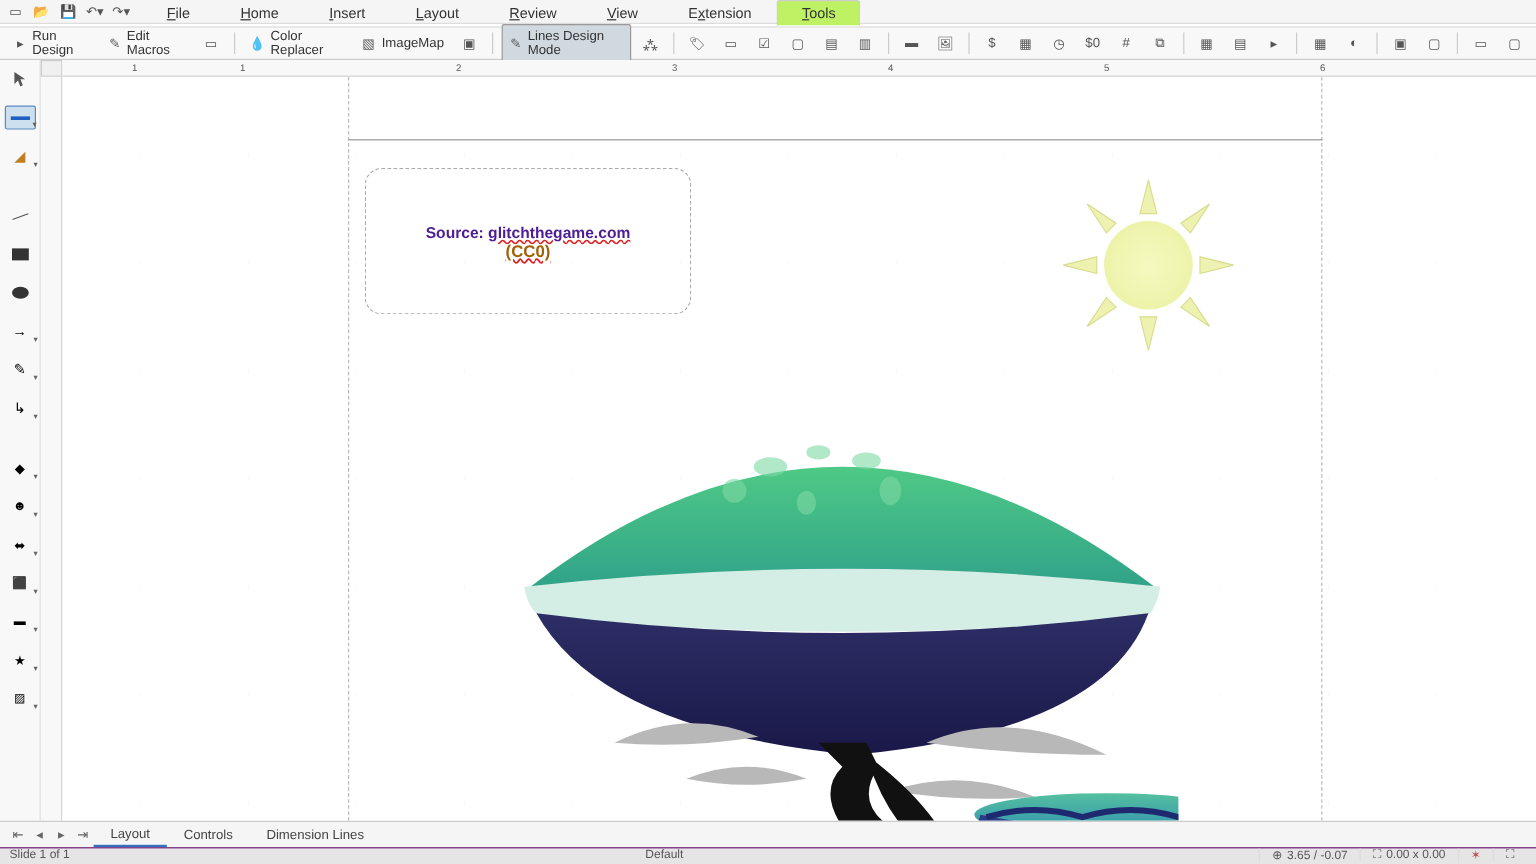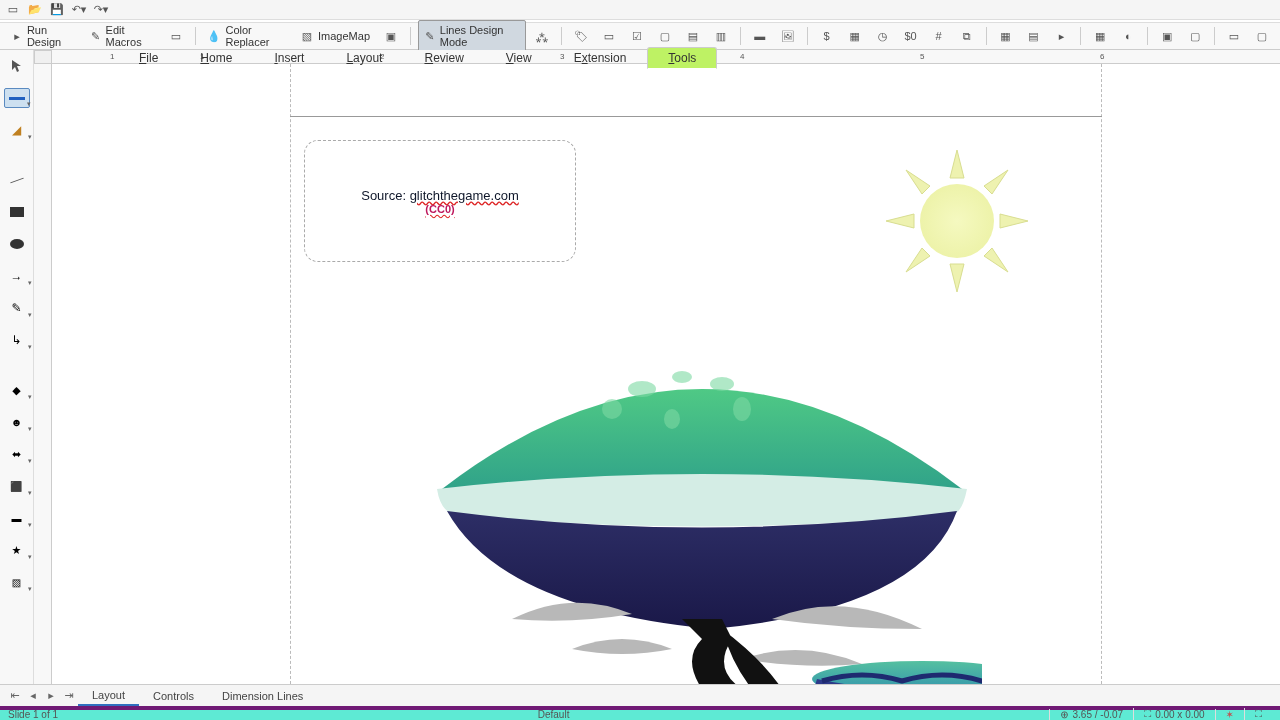--- a/index.html
+++ b/index.html
@@ -3,21 +3,21 @@
 <meta charset="utf-8">
 <style>
 * { margin: 0; padding: 0; box-sizing: border-box; font-family: Arial, sans-serif; }
 body { width: 1280px; height: 720px; background: #fff; overflow: hidden; position: relative; }
 
 
 .quick-access { height: 20px; background: #f5f5f5; display: flex; align-items: center; padding: 0 6px; gap: 8px; border-bottom: 1px solid #ddd; }
 .qa-icon { width: 14px; height: 14px; display: flex; align-items: center; justify-content: center; color: #555; font-size: 11px; cursor: pointer; }
 
 
-.menu-bar { position: absolute; top: 0; left: 118px; height: 22px; display: flex; z-index: 10; margin-top: 47px; }
+.menu-bar { position: absolute; top: 0; left: 118px; height: 22px; display: flex; z-index: 10; }
 .menu-item { padding: 3px 20px; font-size: 12px; color: #333; cursor: pointer; border: 1px solid transparent; }
 .menu-item.active { background: #bef264; border: 1px solid #ccc; border-bottom: 1px solid #fff; border-radius: 3px 3px 0 0; }
 .menu-item u { text-decoration: underline; }
 
 
 .toolbar2 { position: absolute; top: 22px; left: 0; right: 0; height: 28px; background: #f8f8f8; border-top: 1px solid #ddd; border-bottom: 1px solid #ccc; display: flex; align-items: center; padding: 0 6px; gap: 4px; }
 .tb-btn { display: flex; align-items: center; gap: 4px; padding: 3px 5px; font-size: 11px; color: #333; cursor: pointer; border-radius: 2px; }
 .tb-btn.toggled { background: #d0d8e0; border: 1px solid #999; }
 .tb-icon { width: 14px; height: 14px; display:inline-flex; align-items:center; justify-content:center; font-size: 11px; color:#555; }
 .tb-sep { width: 1px; height: 18px; background: #ccc; margin: 0 3px; }
@@ -34,39 +34,39 @@
 .h-ruler .tick { position:absolute; top:2px; }
 .v-ruler { position:absolute; top:64px; left:34px; width:18px; bottom:36px; background:#f8f8f8; border-right:1px solid #ccc; }
 
 
 .canvas-wrap { position:absolute; top:64px; left:52px; right:0; bottom:36px; background:#fff; overflow:hidden; }
 .page-margin { position:absolute; left:238px; top:0; width:812px; height:100%; border-left:1px dashed #bbb; border-right:1px dashed #bbb; }
 .slide-border { position:absolute; left:238px; top:52px; width:812px; height:580px; border-top:1px solid #999; }
 
 
 .textbox { position:absolute; left:252px; top:76px; width:272px; height:122px; border:1.5px dashed #aaa; border-radius:14px; display:flex; flex-direction:column; align-items:center; justify-content:center; }
-.textbox .line1 { font-size:13px; font-weight:normal; color:#0f172a; }
+.textbox .line1 { font-size:13px; font-weight:bold; color:#4c1d95; }
 .textbox .line1 .url { text-decoration: underline wavy #d22; }
-.textbox .line2 { font-size:11px; font-weight:bold; color:#be185d; text-decoration: underline wavy #d22; }
+.textbox .line2 { font-size:14px; font-weight:bold; color:#a16207; text-decoration: underline wavy #d22; }
 
 
 .sun-wrap { position:absolute; left:830px; top:82px; width:150px; height:150px; }
 .sun-core { position:absolute; left:38px; top:38px; width:74px; height:74px; border-radius:50%; background: radial-gradient(circle, #f5f9c0, #eaf0a0); }
 
 
 .island { position:absolute; left:370px; top:265px; width:560px; height:360px; }
 
 
 .tab-bar { position:absolute; left:0; right:0; bottom:14px; height:22px; background:#f5f5f5; border-top:1px solid #ccc; display:flex; align-items:center; padding-left:6px; font-size:11px; }
 .nav-arrow { width:18px; text-align:center; cursor:pointer; color:#666; }
 .layer-tab { padding:3px 14px; cursor:pointer; color:#444; }
 .layer-tab.active { border-bottom:2px solid #3070c0; font-weight:500; }
 
 
-.status-bar { position:absolute; left:0; right:0; bottom:0; height:14px; background:#5eead4; border-top:4px solid #701a75; display:flex; align-items:flex-end; font-size:10px; color:#555; padding:0 8px; }
+.status-bar { position:absolute; left:0; right:0; bottom:0; height:14px; background:#e5e5e5; border-top:1px solid #701a75; display:flex; align-items:flex-start; font-size:10px; color:#555; padding:0 8px; }
 .status-bar .sp { flex:1; }
 .status-seg { padding: 0 10px; border-left:1px solid #ddd; display:flex; align-items:center; gap:4px; }
 
 .dotgrid { position:absolute; inset:0; background-image: radial-gradient(#e8e8e8 0.5px, transparent 0.5px); background-size: 90px 90px; background-position: 20px 20px; pointer-events:none; }
 </style>
 </head>
 <body>
 
 <div class="quick-access">
   <span class="qa-icon">▭</span>

